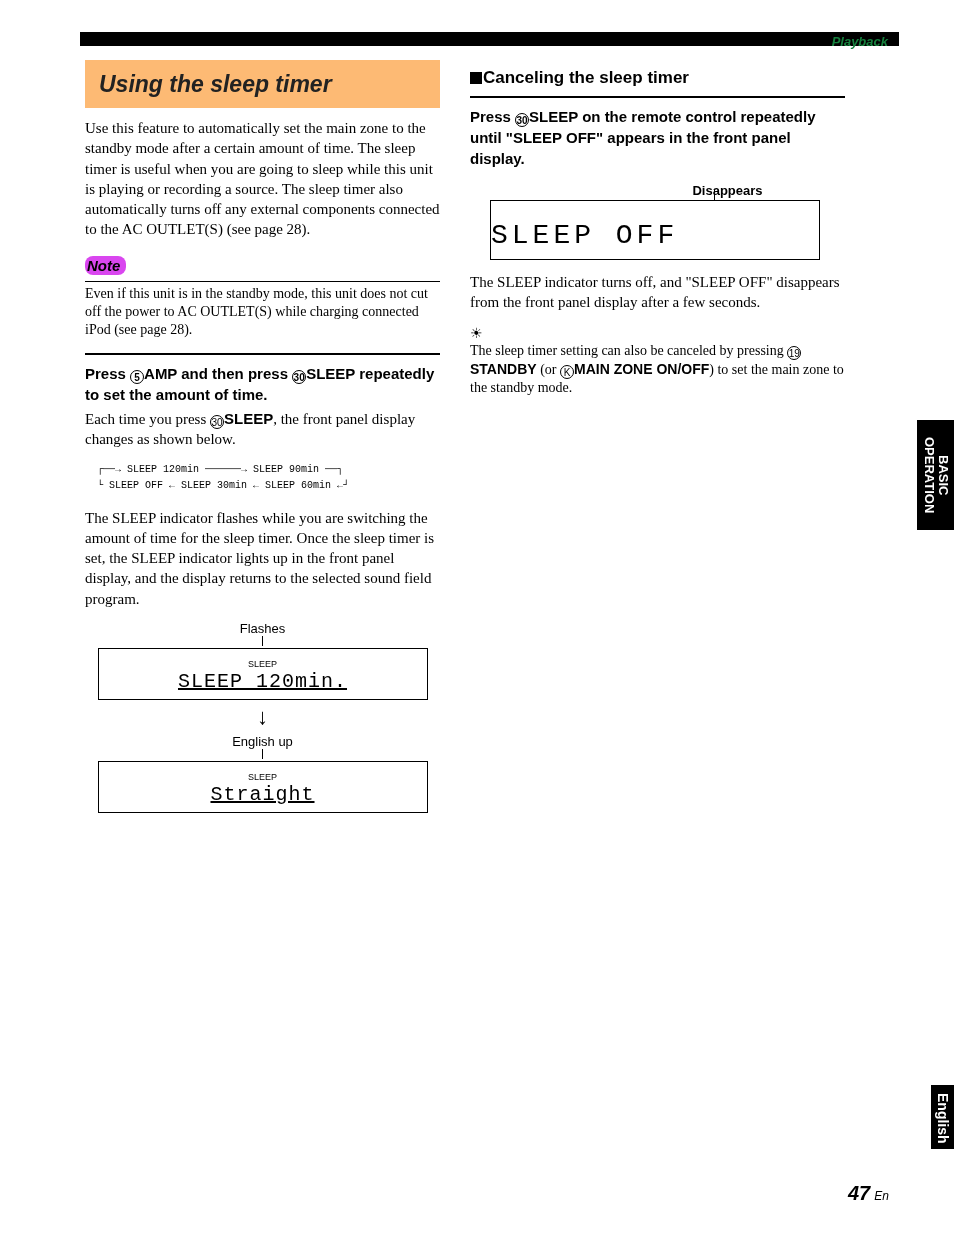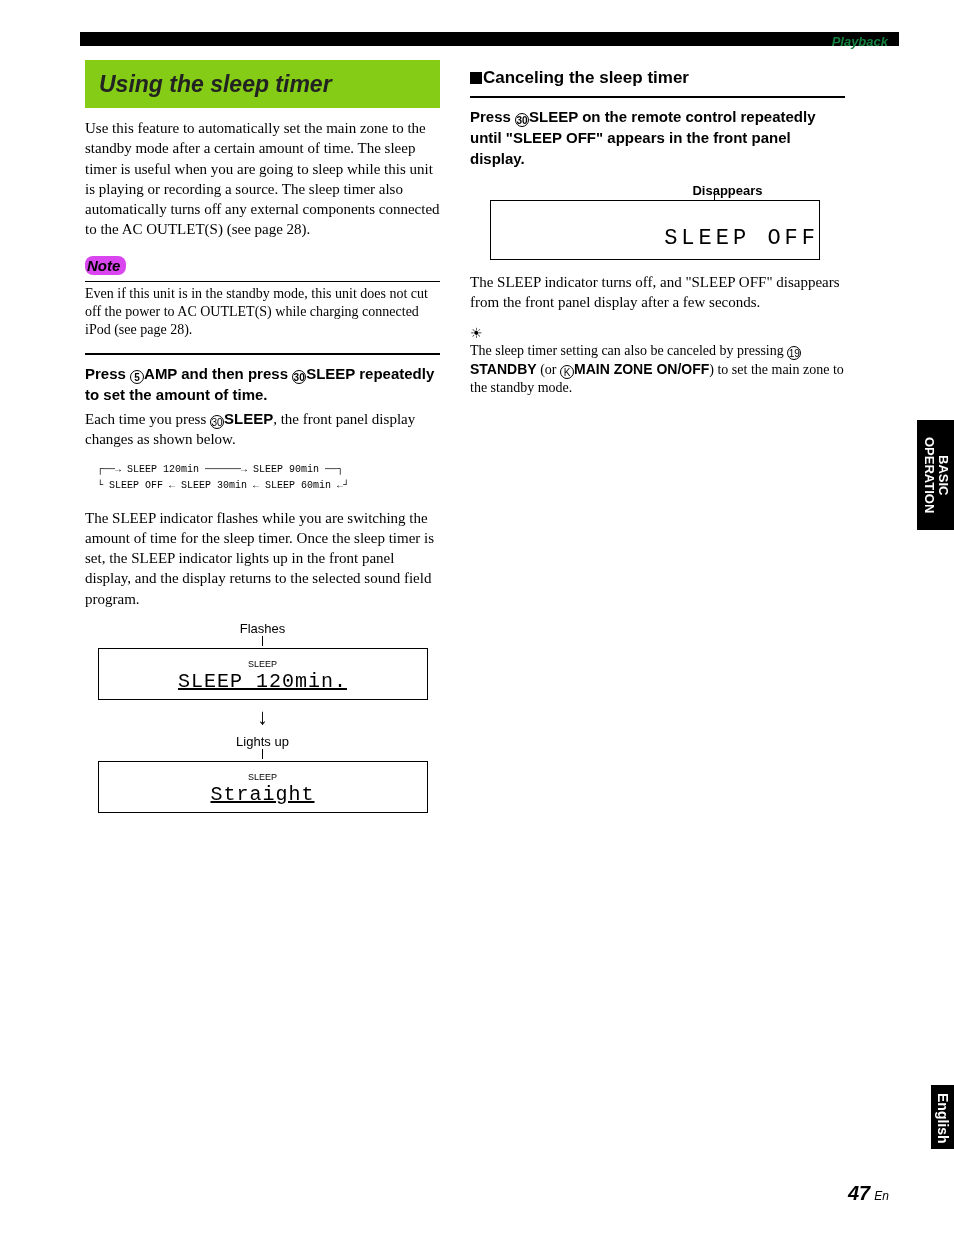--- a/index.html
+++ b/index.html
@@ -32,21 +32,21 @@
     top: 60px; left: 85px;
     width: 760px;
     display: flex;
     gap: 30px;
   }
   .col-left { width: 355px; }
   .col-right { width: 375px; }
   .section-title {
     height: 48px;
     width: 100%;
-    background: #84cc16;
+    background: #fdba74;
     display: flex;
     align-items: center;
     padding-left: 14px;
     font-family: Arial, sans-serif;
     font-size: 23px;
     font-weight: bold;
     font-style: italic;
     color: #222;
     margin-bottom: 10px;
   }
@@ -142,24 +142,24 @@
   }
   .display-box-right {
     border: 1px solid #000;
     height: 60px;
     width: 330px;
     margin: 2px 0 12px 20px;
     position: relative;
   }
   .off-text {
     font-family: "Courier New", monospace;
-    font-size: 22px;
+    font-size: 28px;
     position: absolute;
     bottom: 8px; left: 0; right: 0;
-    text-align: right;
+    text-align: left;
     letter-spacing: 4px;
   }
   .disappear-pointer {
     position: absolute;
     top: -12px; left: 68%;
     width: 1px; height: 12px; background:#000;
   }
   .disappear-label {
     font-family: Arial, sans-serif;
     font-weight: bold;
@@ -226,21 +226,21 @@
 
     <div class="display-label">Flashes</div>
     <div class="pointer-line"></div>
     <div class="display-box">
       <div class="sleep-icon">SLEEP</div>
       <div class="display-text">SLEEP 120min.</div>
     </div>
 
     <div class="arrow-down">↓</div>
 
-    <div class="display-label">Lights up</div>
+    <div class="display-label">English up</div>
     <div class="pointer-line"></div>
     <div class="display-box">
       <div class="sleep-icon">SLEEP</div>
       <div class="display-text">Straight</div>
     </div>
   </div>
 
   <div class="col-right">
     <div class="canceling-header">
       <div class="square"></div>

